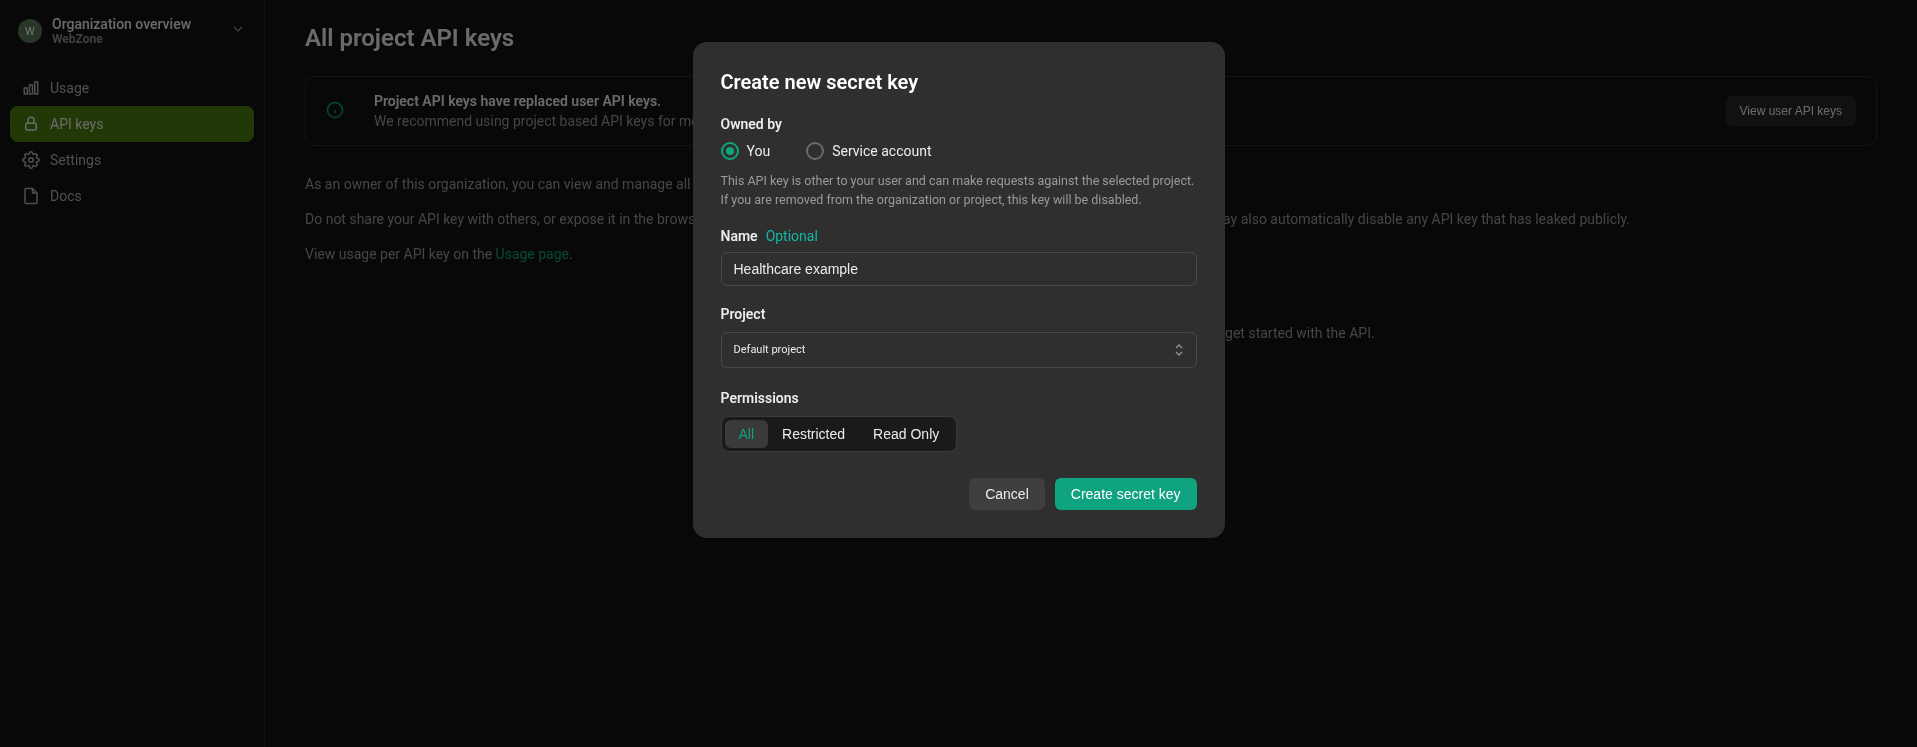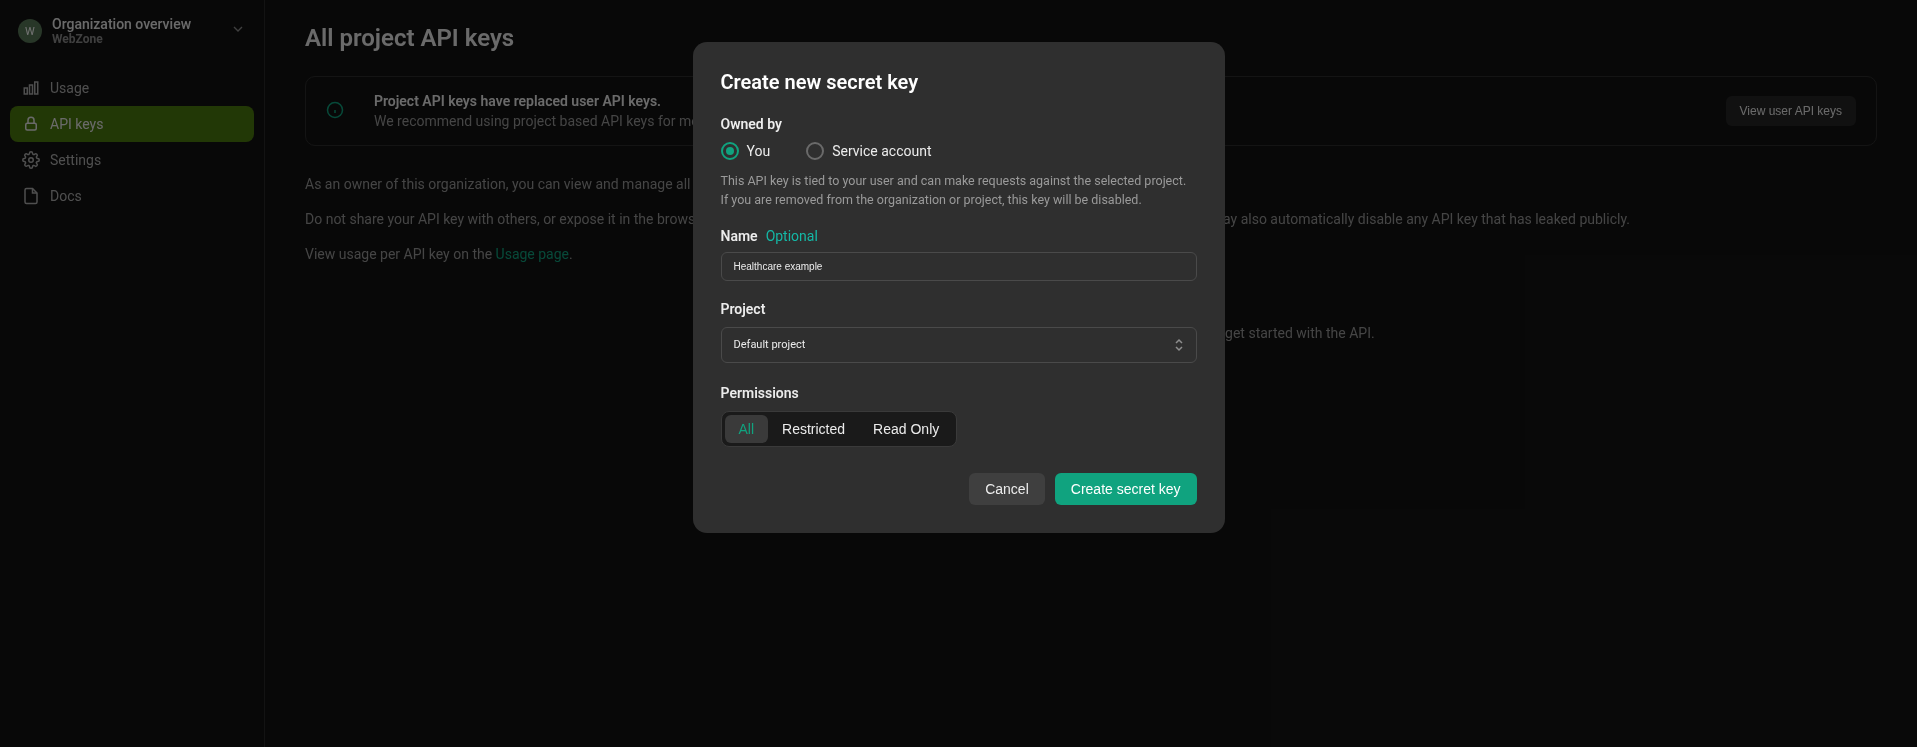--- a/index.html
+++ b/index.html
@@ -160,21 +160,21 @@
   margin-bottom: 18px;
 }
 .label-row { display: flex; gap: 8px; align-items: baseline; margin-bottom: 8px; }
 .optional { font-size: 14px; color: #14b8a6; font-weight: 400; }
 .text-input {
   width: 100%;
   background: #2f2f2f;
   border: 1px solid #4a4a4a;
   border-radius: 6px;
   padding: 8px 12px;
-  font-size: 10px;
+  font-size: 14px;
   color: #ececec;
   margin-bottom: 20px;
 }
 .select-wrap {
   position: relative;
   margin-bottom: 22px;
 }
 .select-input {
   width: 100%;
   background: #2f2f2f;
@@ -322,21 +322,21 @@
         <span class="radio-circle checked">
             <span class="radio-dot"></span>
           </span>
         <span class="radio-label">You</span>
       </div>
       <div class="radio-opt">
         <span class="radio-circle"></span>
         <span class="radio-label">Service account</span>
       </div>
     </div>
-    <p class="help-text">This API key is tied to your user and can make requests against the selected project. If you are removed from the organization or project, this key will be disabled.</p>
+    <p class="help-text">This API key is other to your user and can make requests against the selected project. If you are removed from the organization or project, this key will be disabled.</p>
 
     <div class="label-row">
       <span class="field-label" style="margin-bottom:0">Name</span>
       <span class="optional">Optional</span>
     </div>
     <input class="text-input" type="text" value="Healthcare example" style="">
 
     <div class="field-label">Project</div>
     <div class="select-wrap">
       <div class="select-input">

